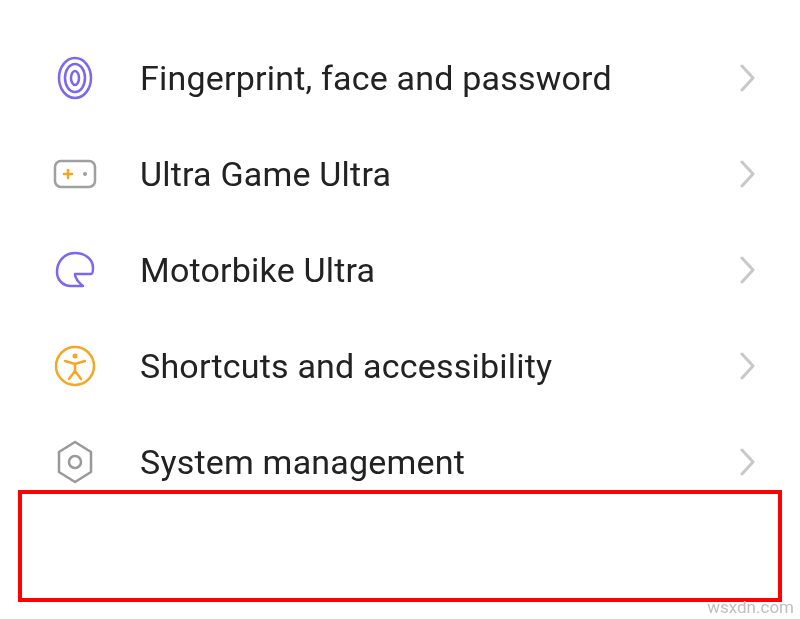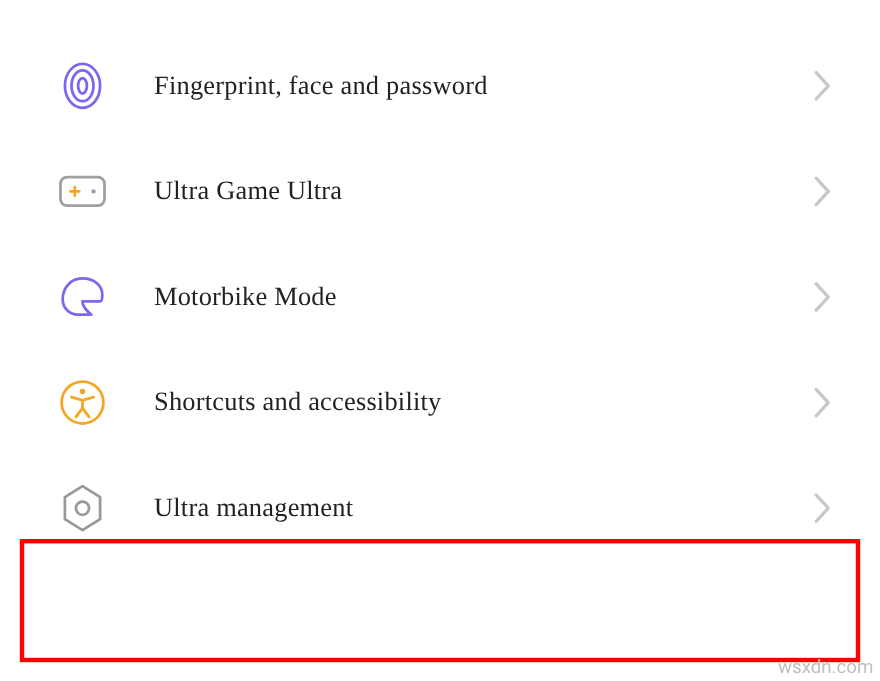--- a/index.html
+++ b/index.html
@@ -24,26 +24,25 @@
     .icon-slot {
       width: 50px;
       height: 50px;
       display: flex;
       align-items: center;
       justify-content: center;
       flex-shrink: 0;
     }
     .item-label {
       flex: 1;
-      font-size: 24px;
+      font-size: 34px;
       color: #222;
       font-weight: 400;
       padding-left: 40px;
       letter-spacing: 0.2px;
-      font-family: Liberation Serif, serif;
     }
     .chevron {
       flex-shrink: 0;
       width: 24px;
       height: 24px;
       display: flex;
       align-items: center;
       justify-content: center;
     }
     .chevron svg { display: block; }
@@ -100,21 +99,21 @@
         </svg>
     </span>
   </div>
 
   <div class="list-item">
     <span class="icon-slot">
       <svg width="44" height="40" viewBox="0 0 44 40">
         <path d="M22 3 C10 3 4 13 4 22 C4 30 10 36 18 36 L30 36 C30 36 22 30 22 24 L38 24 C40 24 40 20 40 18 C40 10 33 3 22 3 Z" fill="none" stroke="#7b68ee" stroke-width="2.5" stroke-linejoin="round"></path>
       </svg>
     </span>
-    <span class="item-label">Motorbike Mode</span>
+    <span class="item-label">Motorbike Ultra</span>
     <span class="chevron">
       <svg width="16" height="28" viewBox="0 0 16 28">
           <path d="M2 2 L13 14 L2 26" fill="none" stroke="#c8c8c8" stroke-width="3" stroke-linecap="round" stroke-linejoin="round"></path>
         </svg>
     </span>
   </div>
 
   <div class="list-item">
     <span class="icon-slot">
       <svg width="42" height="42" viewBox="0 0 42 42">
@@ -131,21 +130,21 @@
     </span>
   </div>
 
   <div class="list-item">
     <span class="icon-slot">
       <svg width="42" height="46" viewBox="0 0 42 46">
         <path d="M21 3 L37 13 L37 33 L21 43 L5 33 L5 13 Z" fill="none" stroke="#999" stroke-width="2.5" stroke-linejoin="round"></path>
         <circle cx="21" cy="23" r="6" fill="none" stroke="#999" stroke-width="2.5"></circle>
       </svg>
     </span>
-    <span class="item-label">Ultra management</span>
+    <span class="item-label">System management</span>
     <span class="chevron">
       <svg width="16" height="28" viewBox="0 0 16 28">
           <path d="M2 2 L13 14 L2 26" fill="none" stroke="#c8c8c8" stroke-width="3" stroke-linecap="round" stroke-linejoin="round"></path>
         </svg>
     </span>
   </div>
 
 </div>
 
 <div class="highlight-box"></div>

